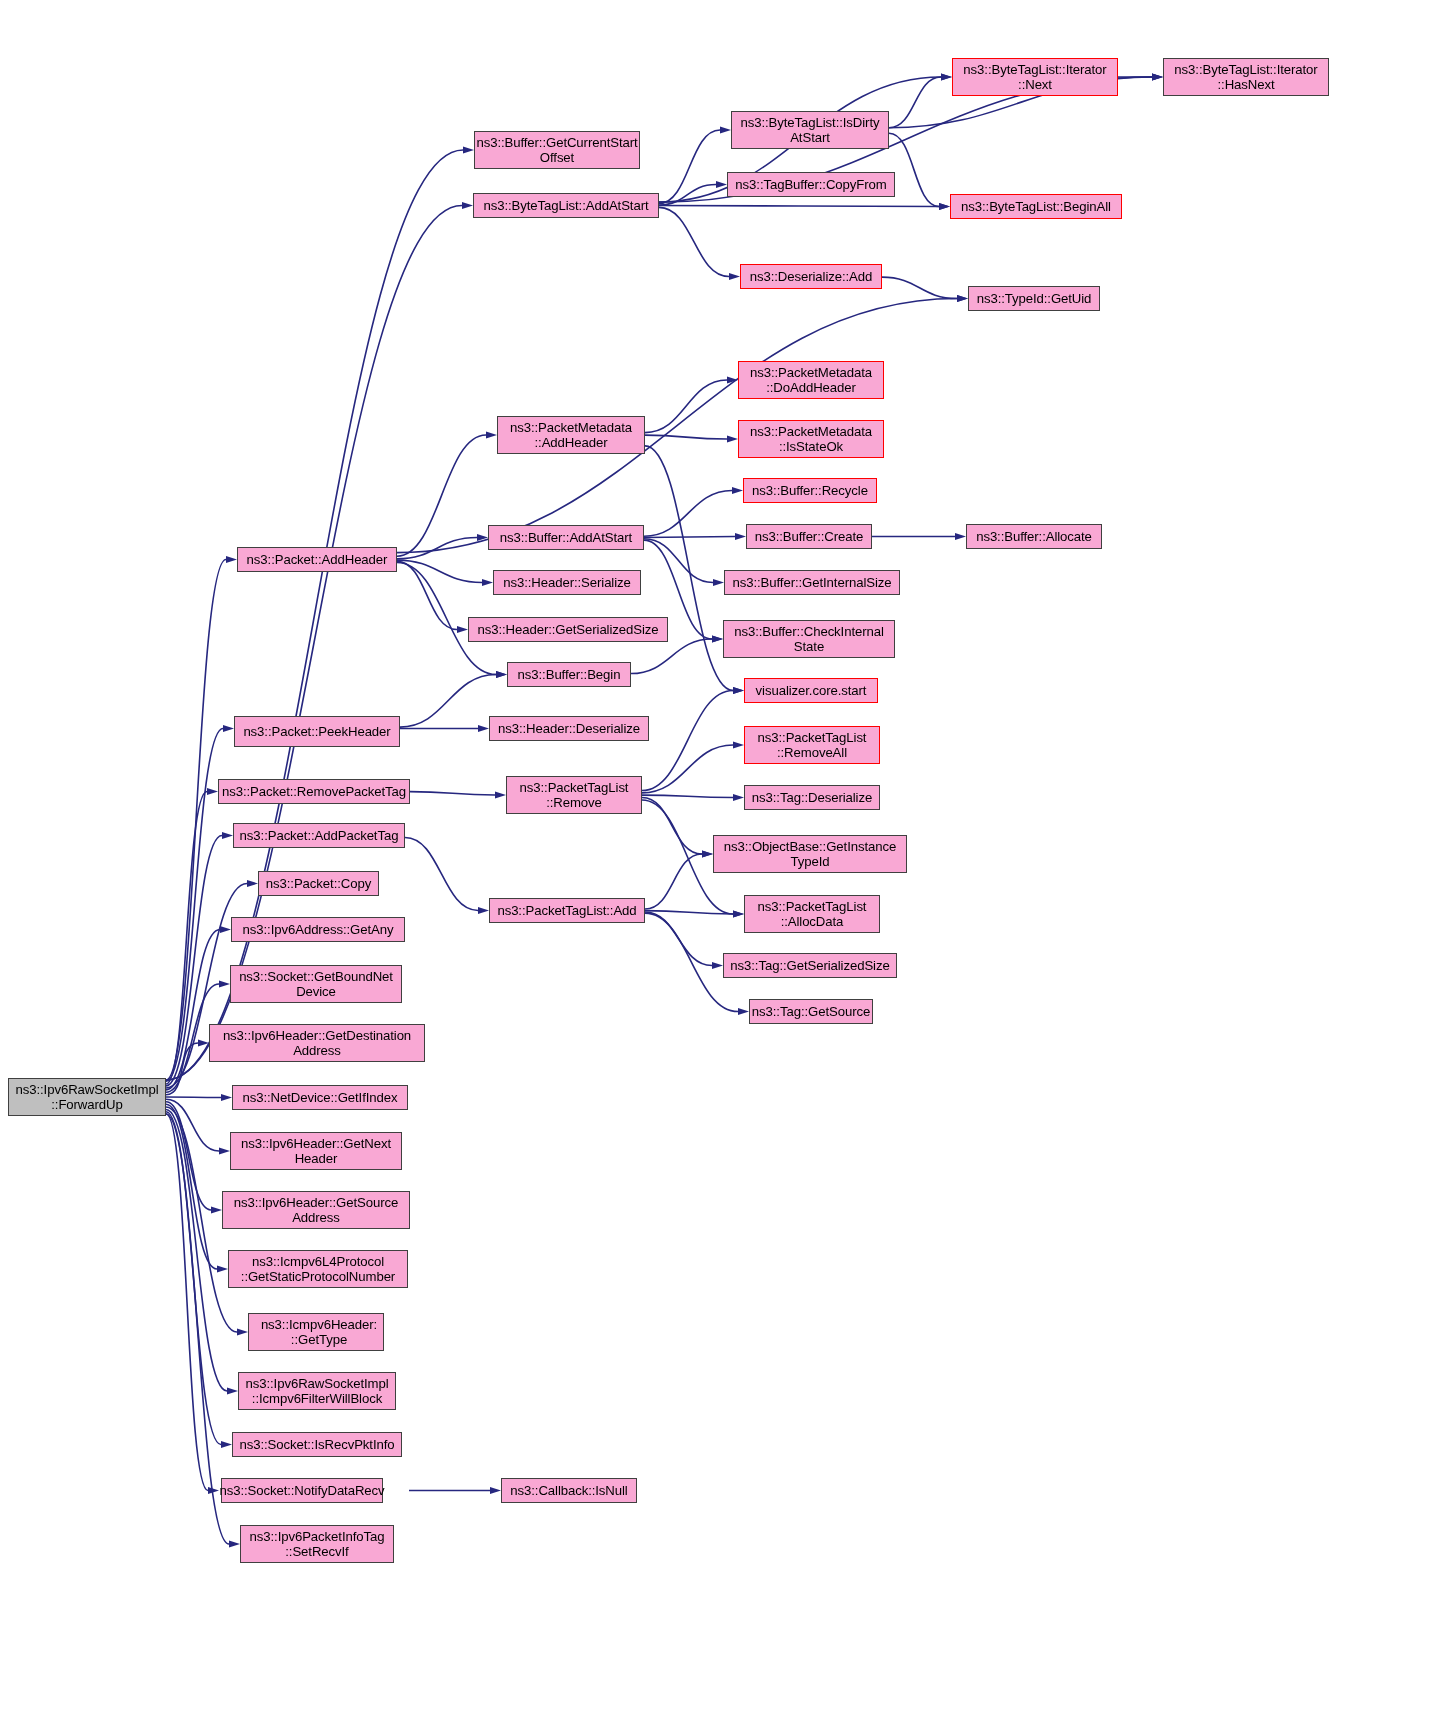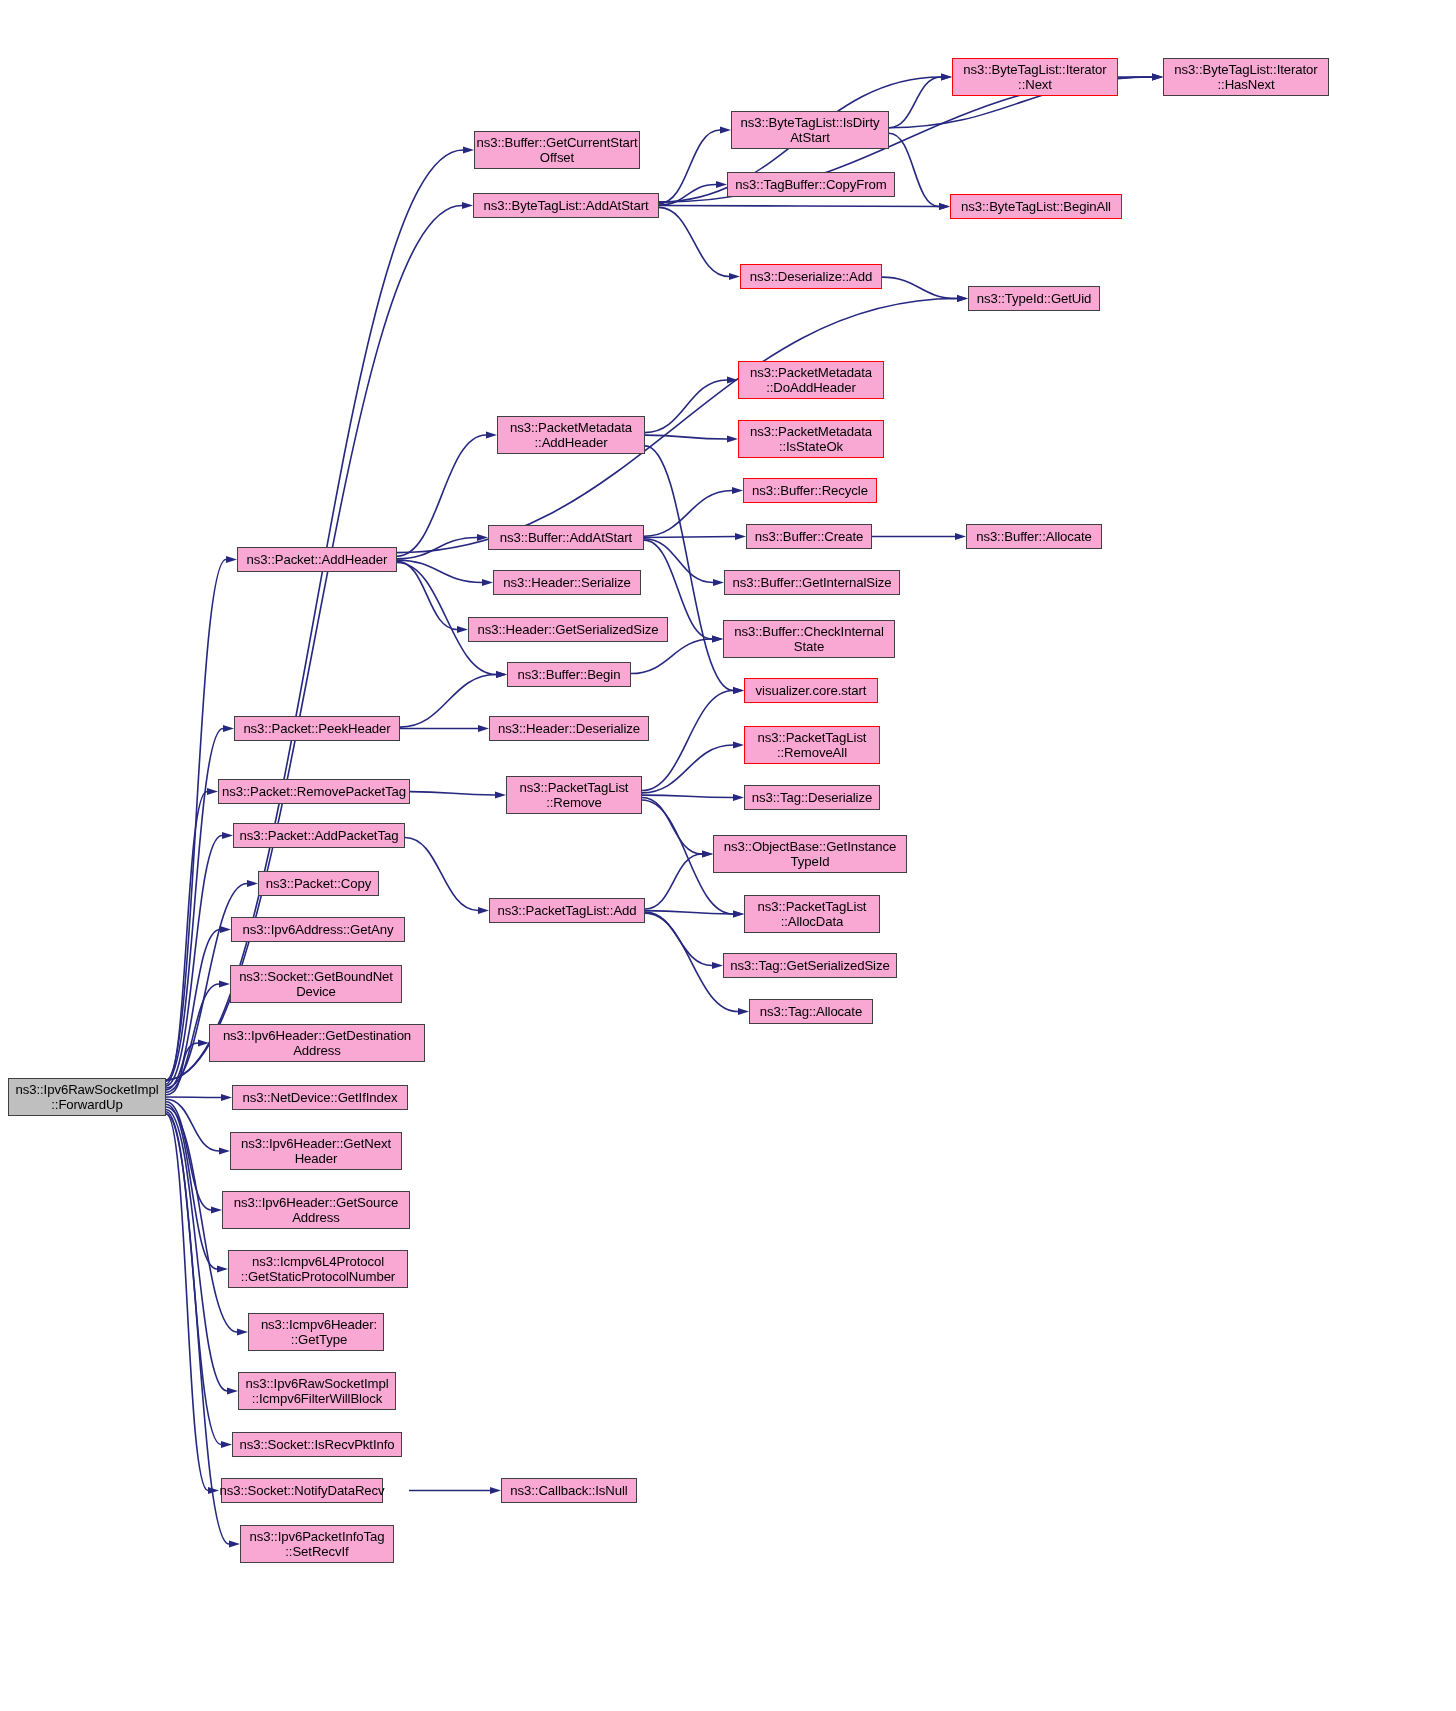--- a/index.html
+++ b/index.html
@@ -207,36 +207,36 @@
       <div class="node red" style="left: 743px; top: 478px; width: 134px; height: 25px;">ns3::Buffer::Recycle</div>
       <div class="node" style="left: 746px; top: 524px; width: 126px; height: 25px;">ns3::Buffer::Create</div>
       <div class="node" style="left: 966px; top: 524px; width: 136px; height: 25px;">ns3::Buffer::Allocate</div>
       <div class="node" style="left: 724px; top: 570px; width: 176px; height: 25px;">ns3::Buffer::GetInternalSize</div>
       <div class="node" style="left: 723px; top: 620px; width: 172px; height: 38px;">ns3::Buffer::CheckInternal
 State</div>
       <div class="node" style="left: 493px; top: 570px; width: 148px; height: 25px;">ns3::Header::Serialize</div>
       <div class="node" style="left: 468px; top: 617px; width: 200px; height: 25px;">ns3::Header::GetSerializedSize</div>
       <div class="node" style="left: 507px; top: 662px; width: 124px; height: 25px;">ns3::Buffer::Begin</div>
       <div class="node red" style="left: 744px; top: 678px; width: 134px; height: 25px;">visualizer.core.start</div>
-      <div class="node" style="left: 234px; top: 716px; width: 166px; height: 25px;">ns3::Packet::PeekHeader</div>
+      <div class="node" style="left: 234px; top: 716px; width: 166px; height: 31px;">ns3::Packet::PeekHeader</div>
       <div class="node" style="left: 489px; top: 716px; width: 160px; height: 25px;">ns3::Header::Deserialize</div>
       <div class="node red" style="left: 744px; top: 726px; width: 136px; height: 38px;">ns3::PacketTagList
 ::RemoveAll</div>
       <div class="node" style="left: 218px; top: 779px; width: 192px; height: 25px;">ns3::Packet::RemovePacketTag</div>
       <div class="node" style="left: 506px; top: 776px; width: 136px; height: 38px;">ns3::PacketTagList
 ::Remove</div>
       <div class="node" style="left: 744px; top: 785px; width: 136px; height: 25px;">ns3::Tag::Deserialize</div>
       <div class="node" style="left: 713px; top: 835px; width: 194px; height: 38px;">ns3::ObjectBase::GetInstance
 TypeId</div>
       <div class="node" style="left: 233px; top: 823px; width: 172px; height: 25px;">ns3::Packet::AddPacketTag</div>
       <div class="node" style="left: 489px; top: 898px; width: 156px; height: 25px;">ns3::PacketTagList::Add</div>
       <div class="node" style="left: 744px; top: 895px; width: 136px; height: 38px;">ns3::PacketTagList
 ::AllocData</div>
       <div class="node" style="left: 723px; top: 953px; width: 174px; height: 25px;">ns3::Tag::GetSerializedSize</div>
-      <div class="node" style="left: 749px; top: 999px; width: 124px; height: 25px;">ns3::Tag::Allocate</div>
+      <div class="node" style="left: 749px; top: 999px; width: 124px; height: 25px;">ns3::Tag::GetSource</div>
       <div class="node" style="left: 258px; top: 871px; width: 121px; height: 25px;">ns3::Packet::Copy</div>
       <div class="node" style="left: 231px; top: 917px; width: 174px; height: 25px;">ns3::Ipv6Address::GetAny</div>
       <div class="node" style="left: 230px; top: 965px; width: 172px; height: 38px;">ns3::Socket::GetBoundNet
 Device</div>
       <div class="node" style="left: 209px; top: 1024px; width: 216px; height: 38px;">ns3::Ipv6Header::GetDestination
 Address</div>
       <div class="node" style="left: 232px; top: 1085px; width: 176px; height: 25px;">ns3::NetDevice::GetIfIndex</div>
       <div class="node" style="left: 230px; top: 1132px; width: 172px; height: 38px;">ns3::Ipv6Header::GetNext
 Header</div>
       <div class="node" style="left: 222px; top: 1191px; width: 188px; height: 38px;">ns3::Ipv6Header::GetSource

